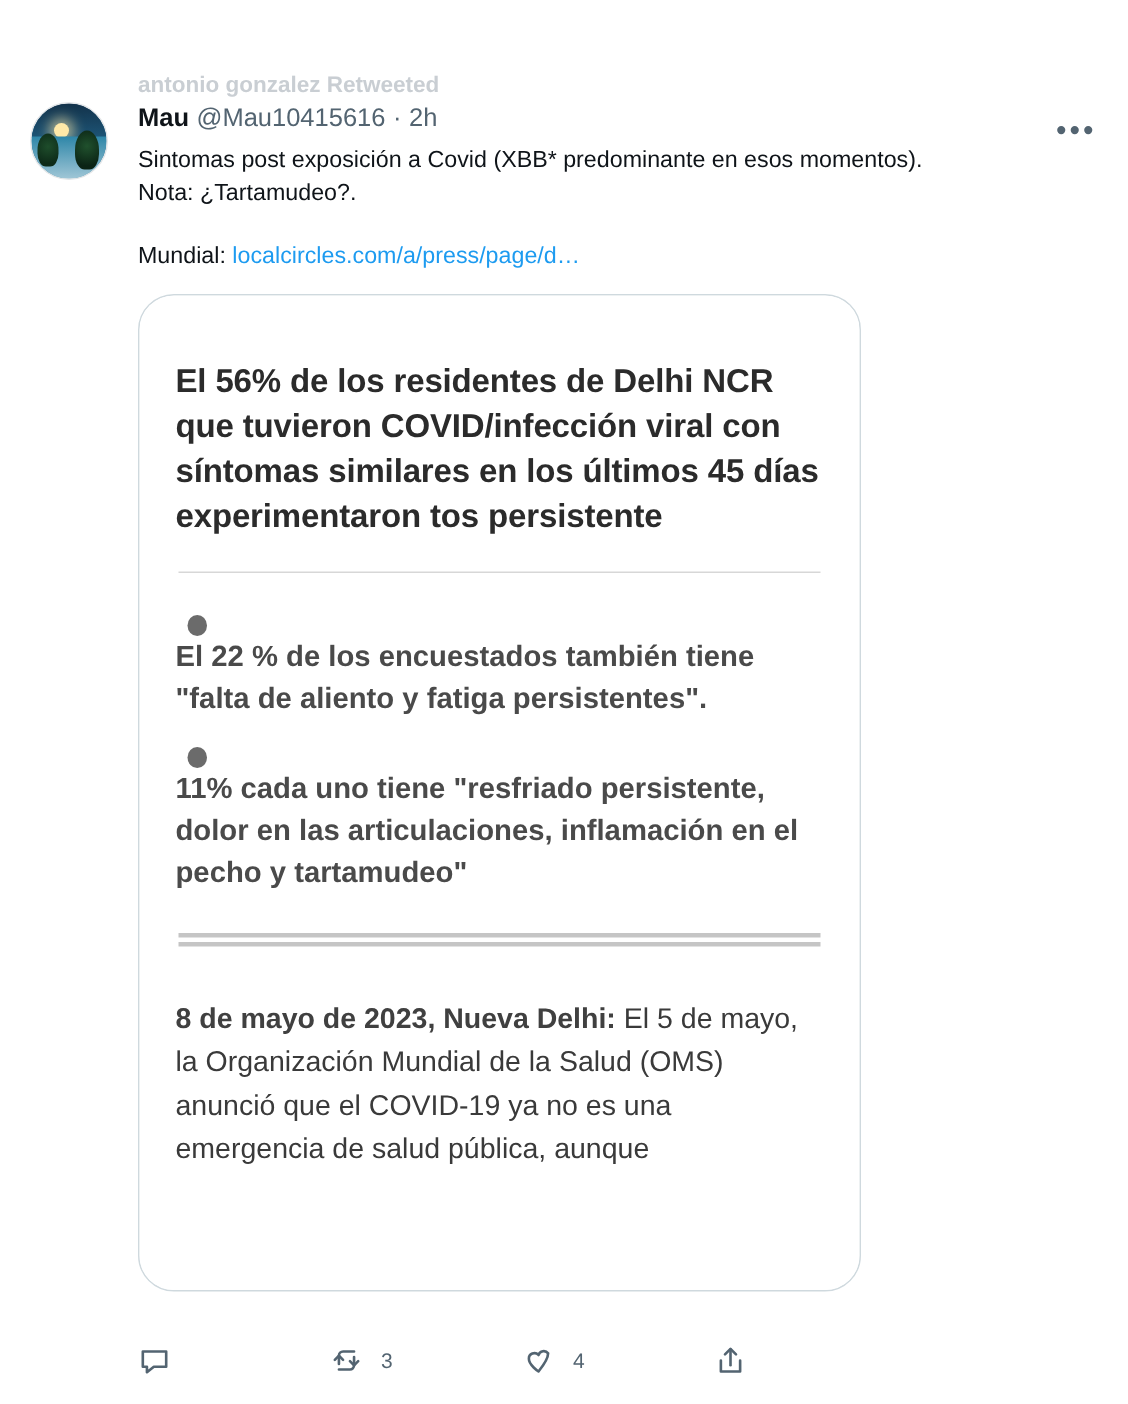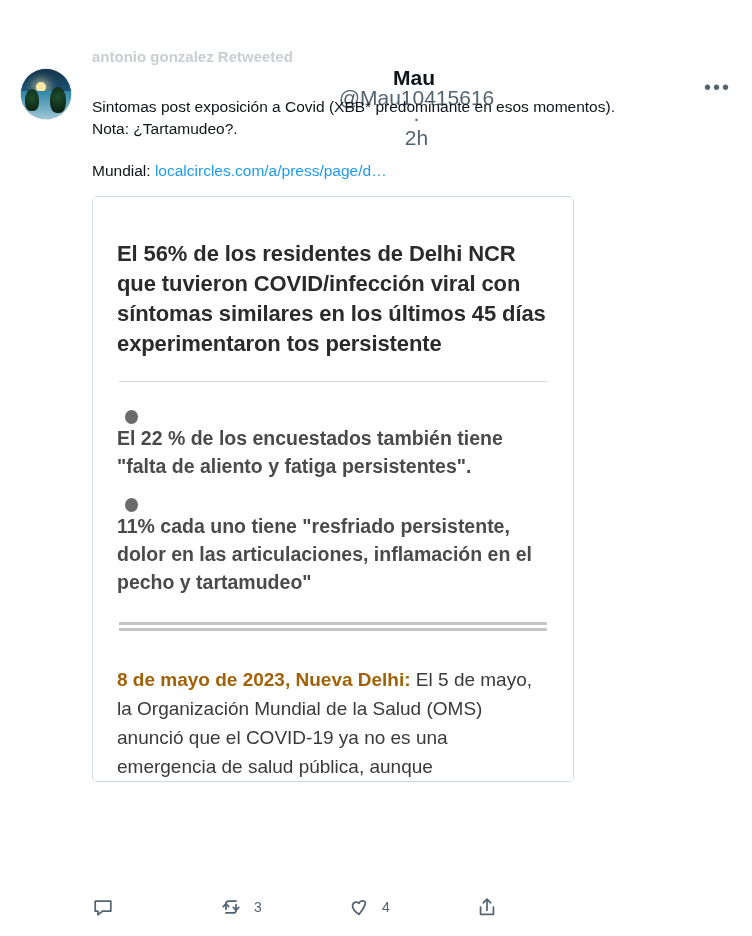--- a/index.html
+++ b/index.html
@@ -107,24 +107,23 @@
     width: 16px; height: 26px;
     background: radial-gradient(circle at 50% 40%, #20512d 0%, #0b2415 75%);
     border-radius: 50% 50% 40% 40%;
   }
 
   .tweet-main { flex: 1 1 auto; min-width: 0; }
 
   .meta-line {
     display: flex;
     align-items: center;
-    font-size: 21px;
+    font-size: 17px;
     line-height: 20px;
     height: 22px;
-    flex-direction: column;
   }
   .display-name { font-weight: bold; color: #0f1419; }
   .handle, .dot, .time { color: #536471; margin-left: 5px; }
 
   .more-btn {
     position: absolute;
     right: 22px;
     top: 12px;
     width: 26px; height: 22px;
     color: #536471;
@@ -148,23 +147,23 @@
     color: #0f1419;
     margin-top: 20px;
   }
   .link { color: #1d9bf0; text-decoration: none; cursor: pointer; }
 
   
   .media-card {
     margin-top: 14px;
     margin-left: 0;
     width: 482px;
-    height: 586px;
+    height: 665px;
     border: 1px solid #cfd9de;
-    border-radius: 5px;
+    border-radius: 24px;
     overflow: hidden;
     background: #ffffff;
     position: relative;
   }
   .media-inner {
     position: absolute;
     inset: 0;
     background: #ffffff;
     padding: 42px 24px 0 24px;
   }
@@ -205,21 +204,21 @@
     border-top: 3px solid #c5c5c5;
     border-bottom: 3px solid #c5c5c5;
     background: #ffffff;
   }
   .card-body {
     margin-top: 34px;
     font-size: 19px;
     line-height: 29px;
     color: #3a3a3a;
   }
-  .card-body b { color: #a16207; font-weight: bold; }
+  .card-body b { color: #404040; font-weight: bold; }
 
   
   .actions {
     position: absolute;
     left: 92px;
     bottom: 18px;
     width: 590px;
     display: flex;
     align-items: center;
     color: #536471;

